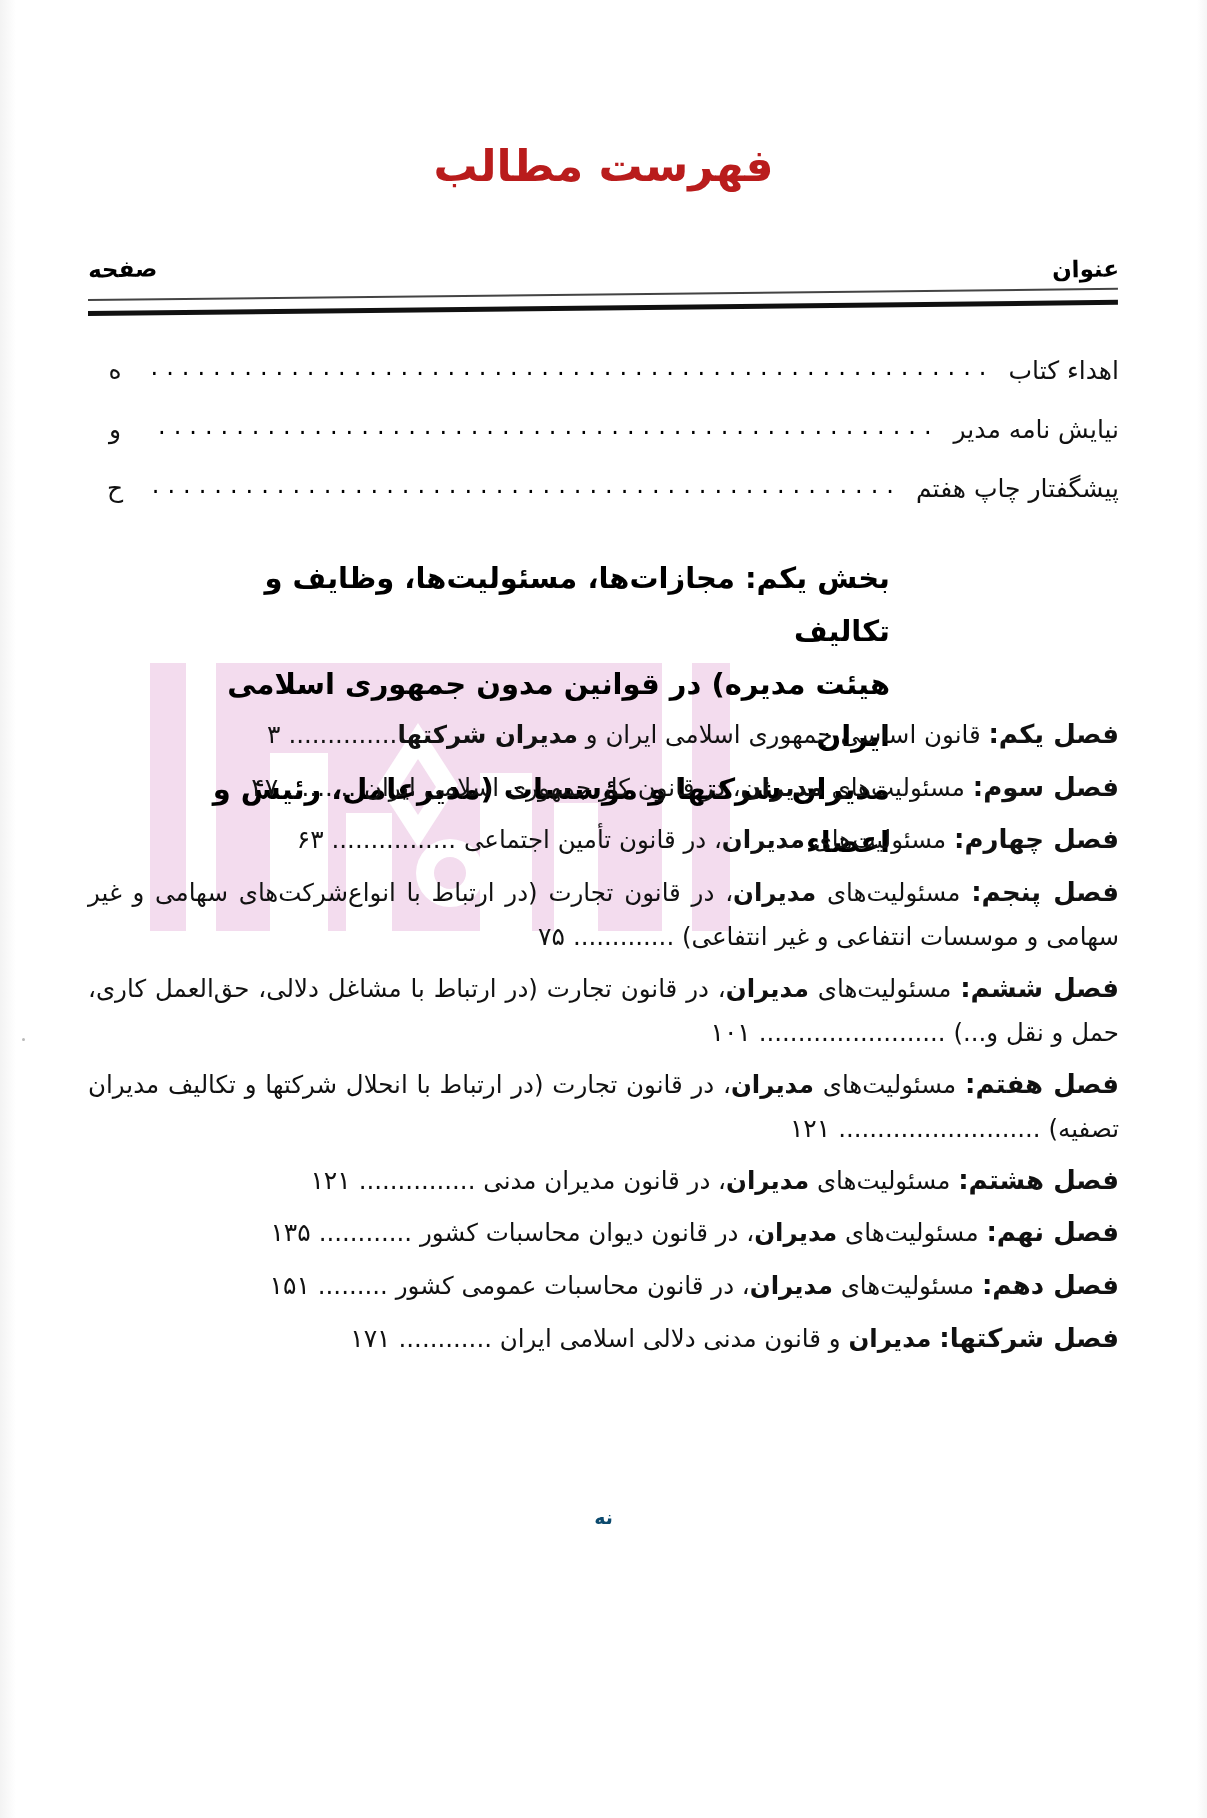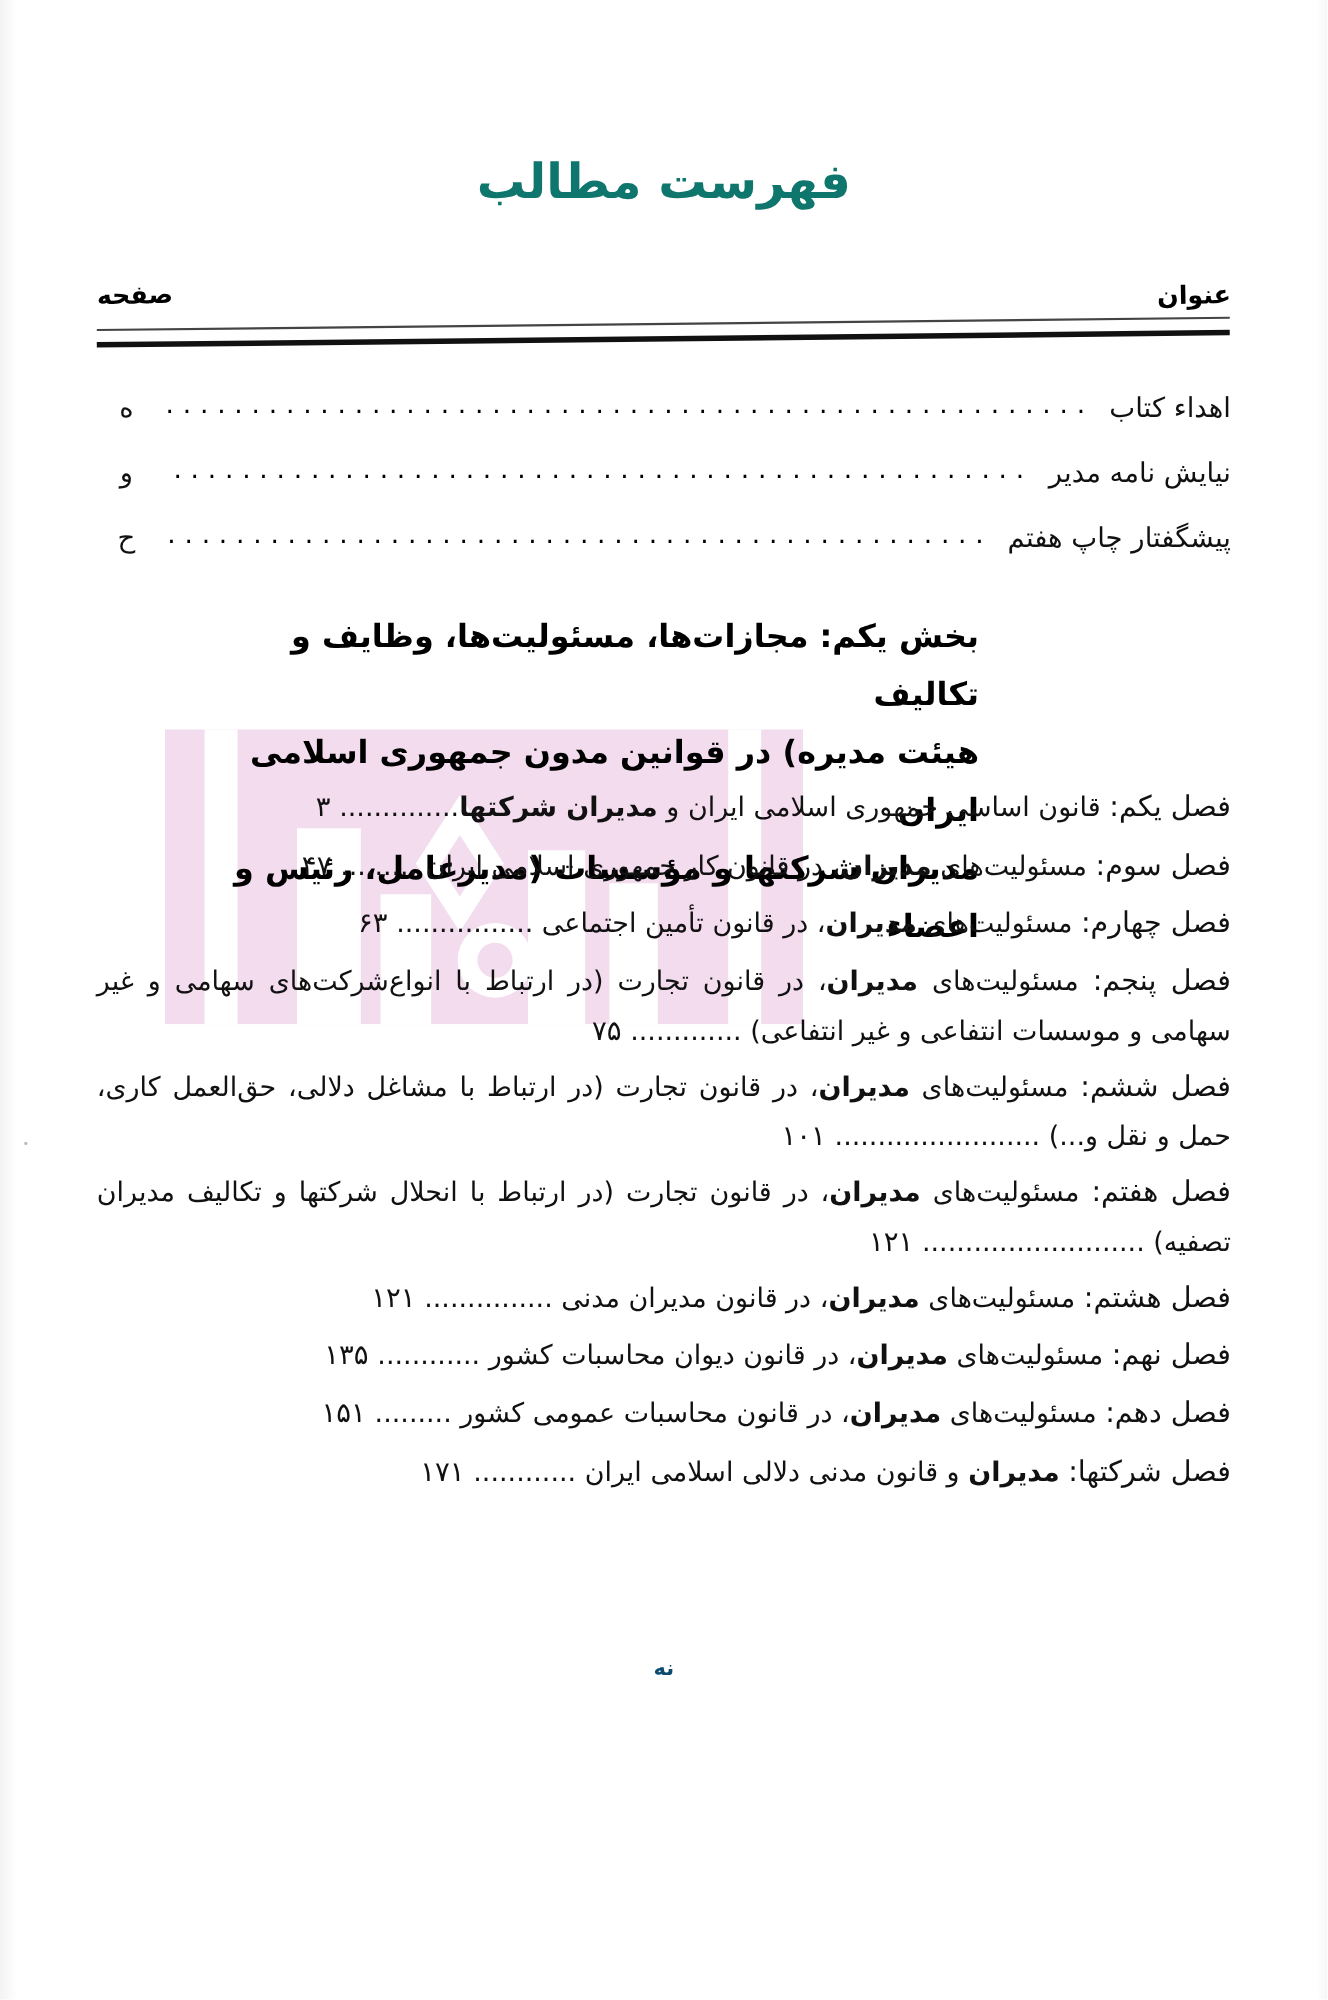--- a/index.html
+++ b/index.html
@@ -60,21 +60,21 @@
   .doc-title {
     position: absolute;
     top: 140px;
     left: 0;
     width: 1207px;
     text-align: center;
     font-family: "DejaVu Sans", sans-serif;
     font-weight: bold;
     font-size: 44px;
     letter-spacing: -1px;
-    color: #0f766e;
+    color: #b91c1c;
     z-index: 3;
   }
 
   
   .col-head {
     position: absolute;
     top: 256px;
     font-weight: bold;
     font-size: 23px;
     color: #000;
@@ -157,21 +157,21 @@
     z-index: 3;
   }
   .chapter {
     direction: rtl;
     font-size: 24.5px;
     line-height: 1.72;
     margin-bottom: 8px;
     text-align: justify;
   }
   .chapter .ch-name {
-    font-weight: normal;
+    font-weight: bold;
     font-size: 26px;
   }
   .chapter .strong {
     font-weight: bold;
   }
   .chapter .dots {
     letter-spacing: 7px;
   }
   .chapter .pg {
     font-size: 25px;

